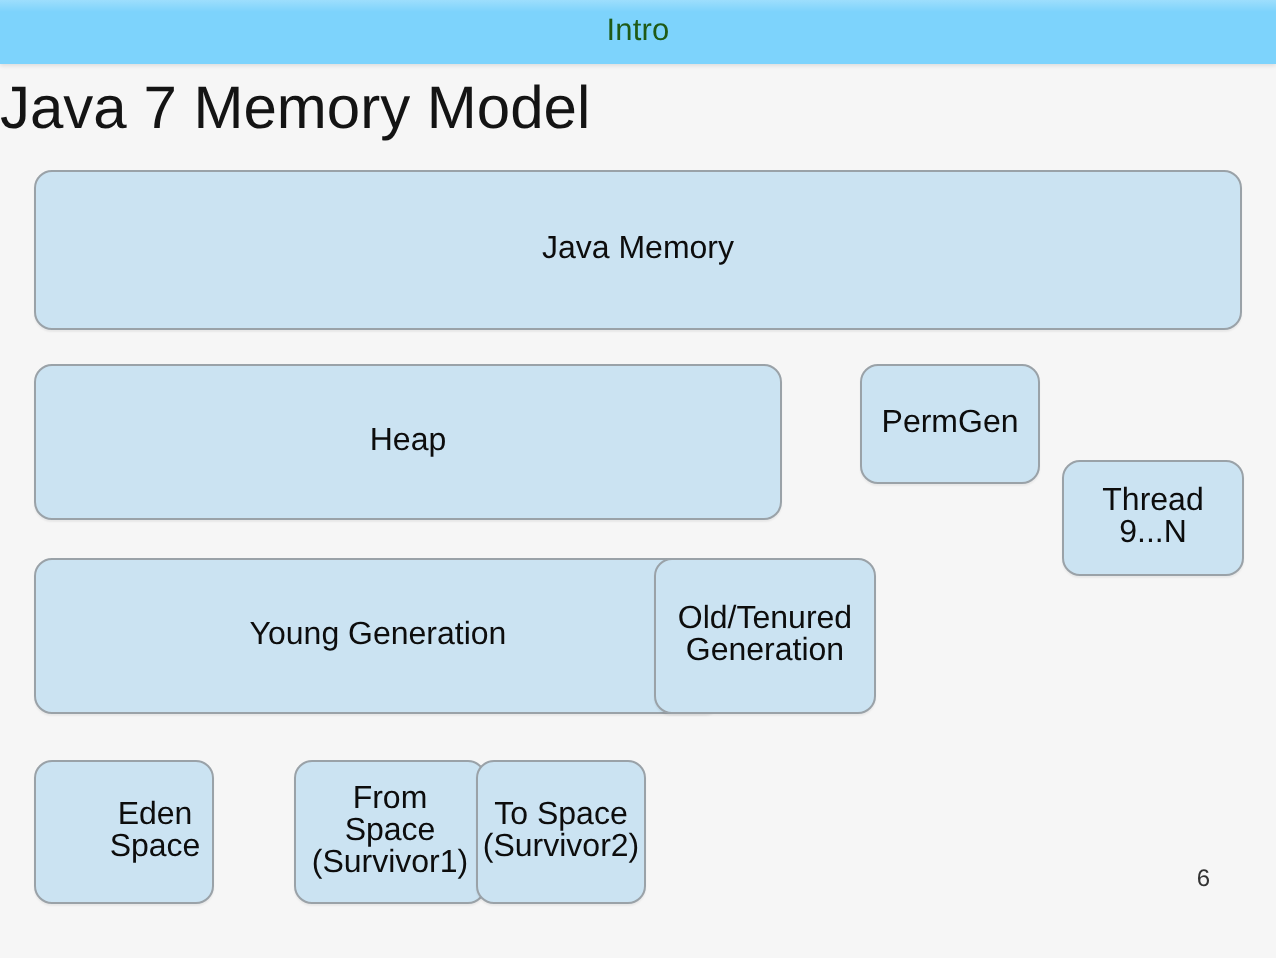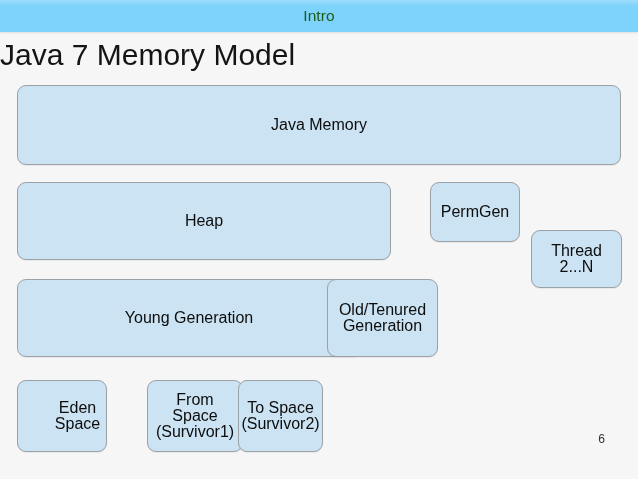--- a/index.html
+++ b/index.html
@@ -140,21 +140,21 @@
 
   <div class="mbox" id="box-heap">
     <span class="lbl">Heap</span>
   </div>
   <div class="mbox" id="box-permgen">
     <span class="lbl">PermGen</span>
   </div>
   <div class="mbox" id="box-thread">
     <span>
       <span class="lbl">Thread</span>
-      <span class="lbl">2...N</span>
+      <span class="lbl">9...N</span>
     </span>
   </div>
 
   <div class="mbox" id="box-young-gen">
     <span class="lbl">Young Generation</span>
   </div>
   <div class="mbox" id="box-old-gen">
     <span>
       <span class="lbl">Old/Tenured</span>
       <span class="lbl">Generation</span>

